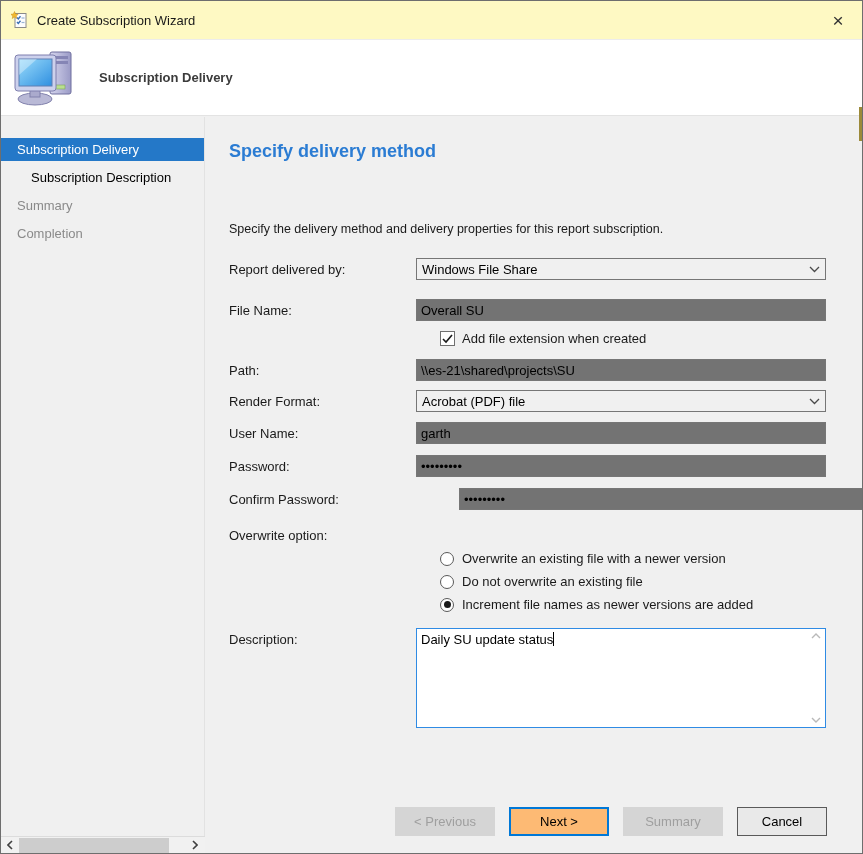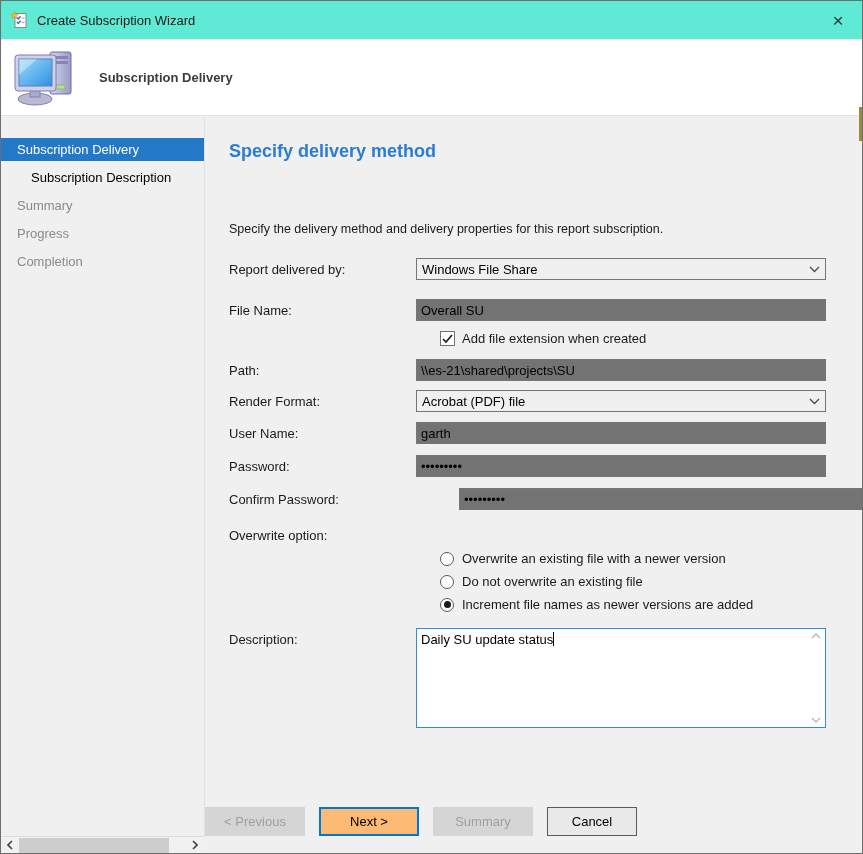--- a/index.html
+++ b/index.html
@@ -7,21 +7,21 @@
   body { font-family:"Liberation Sans", sans-serif; }
 
   .window {
     position:relative; width:863px; height:854px;
     background:#f0f0f0; border:1px solid #6e6e6e; overflow:hidden;
   }
 
   
   .titlebar {
     position:absolute; top:0; left:0; right:0; height:38px;
-    background:#5eead4; display:flex; align-items:center; padding:0 10px;
+    background:#fef9c3; display:flex; align-items:center; padding:0 10px;
   }
   .titlebar .ttl { font-size:13px; color:#1a1a1a; margin-left:8px; }
   .close-btn {
     margin-left:auto; width:28px; height:28px; border:none; background:transparent;
     font-size:19px; color:#333; cursor:pointer; line-height:1; font-family:"Liberation Sans",sans-serif;
   }
 
   
   .banner {
     position:absolute; top:38px; left:0; right:0; height:77px;
@@ -89,21 +89,21 @@
   }
   .caret { display:inline-block; width:1px; height:14px; background:#000; vertical-align:-2px; }
   .descbox .vscroll {
     position:absolute; top:1px; right:1px; bottom:1px; width:16px; background:#fff;
     display:flex; flex-direction:column; justify-content:space-between; align-items:center; padding:3px 0;
   }
 
   
   .footer {
     position:absolute; left:204px; right:0; bottom:0; height:64px;
-    display:flex; align-items:center; justify-content:flex-start; gap:14px; padding-right:35px;
+    display:flex; align-items:center; justify-content:flex-end; gap:14px; padding-right:35px;
   }
   .btn {
     height:29px; width:100px; font-size:13px; font-family:"Liberation Sans",sans-serif;
     background:#e9e9e9; border:1px solid #5a5a5a; color:#000; cursor:pointer;
   }
   .btn.disabled { background:#d5d5d5; border:1px solid #d5d5d5; color:#9f9f9f; cursor:default; }
   .btn.default { border:2px solid #0078d7; background:#fdba74; }
   .btn.cancel { width:90px; }
 
   
@@ -159,21 +159,20 @@
     </svg>
     <span class="btitle">Subscription Delivery</span>
   </div>
 
   <div class="bodyarea">
 
     <div class="sidebar">
       <div class="nav-item selected">Subscription Delivery</div>
       <div class="nav-item indent">Subscription Description</div>
       <div class="nav-item dim">Summary</div>
-      <div class="nav-item dim">Progress</div>
       <div class="nav-item dim">Completion</div>
     </div>
 
     <div class="content">
       <div class="page-heading">Specify delivery method</div>
       <div class="page-desc">Specify the delivery method and delivery properties for this report subscription.</div>
 
       <div class="form">
 
         <div class="frow" style="margin-bottom:19px;">

